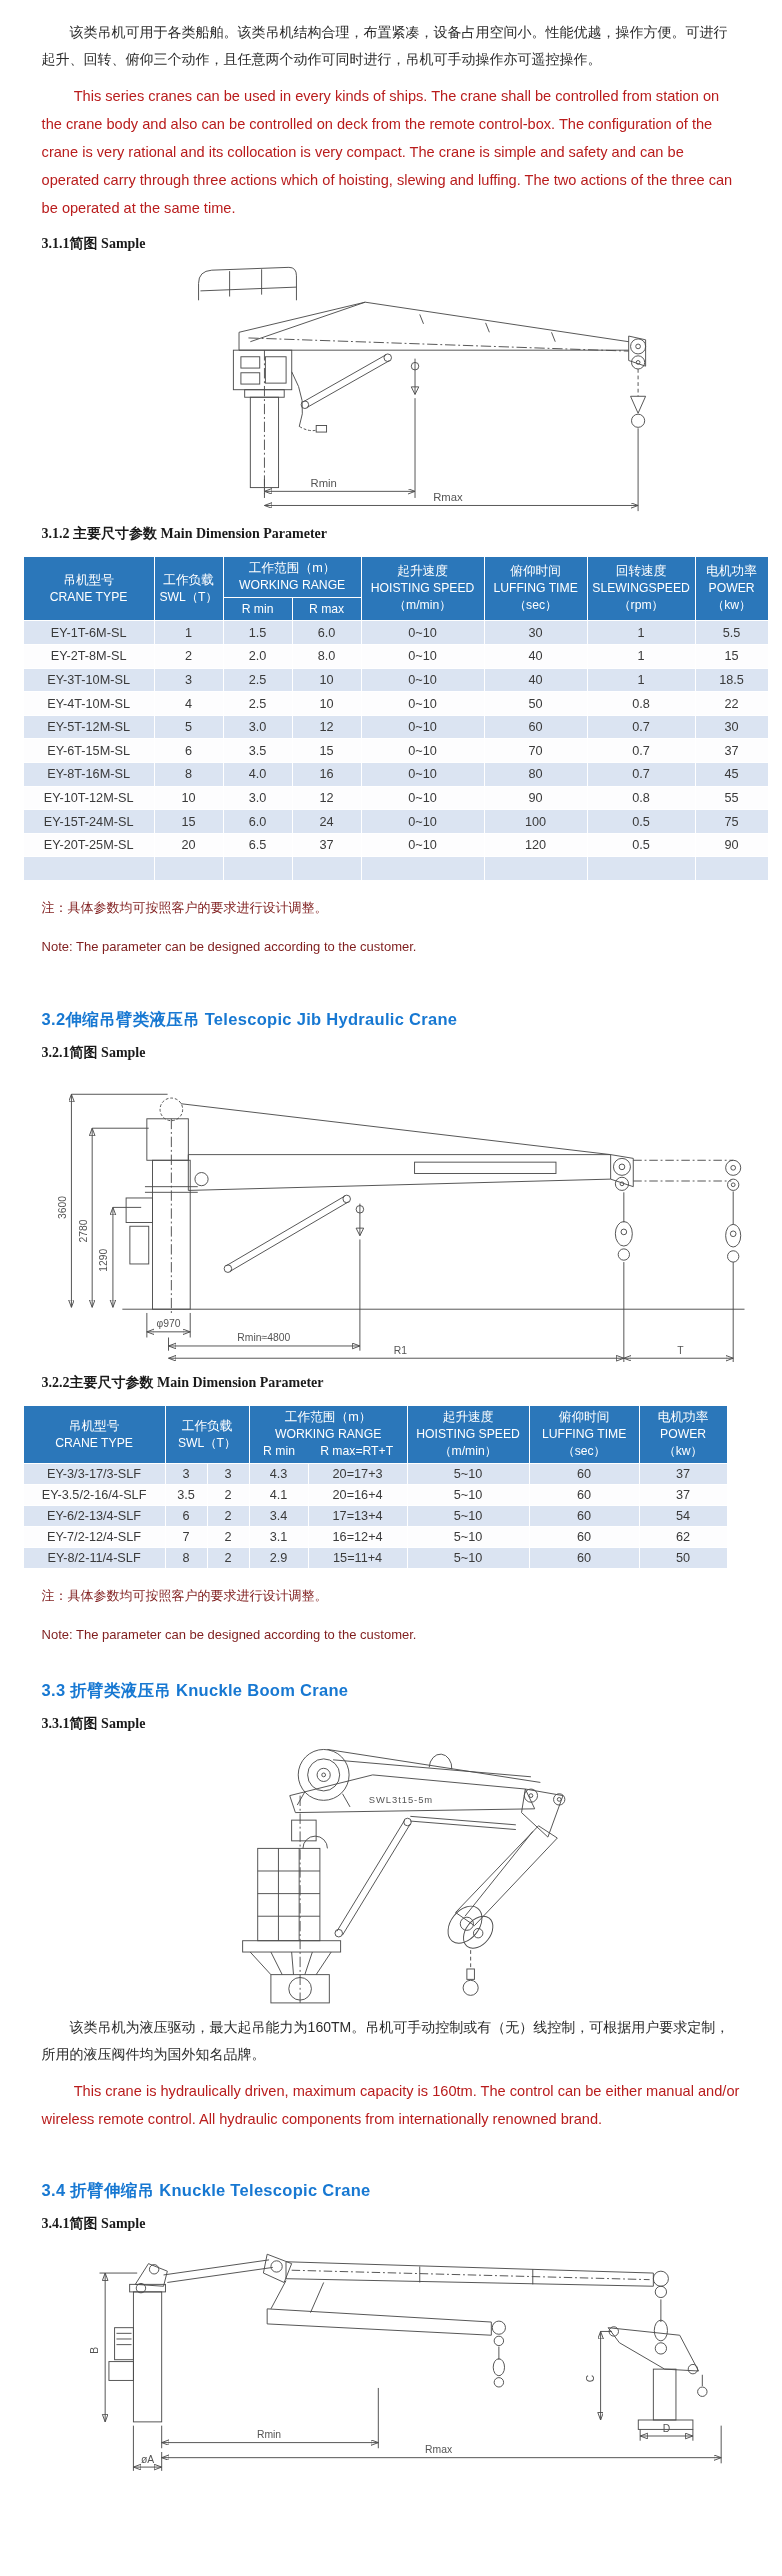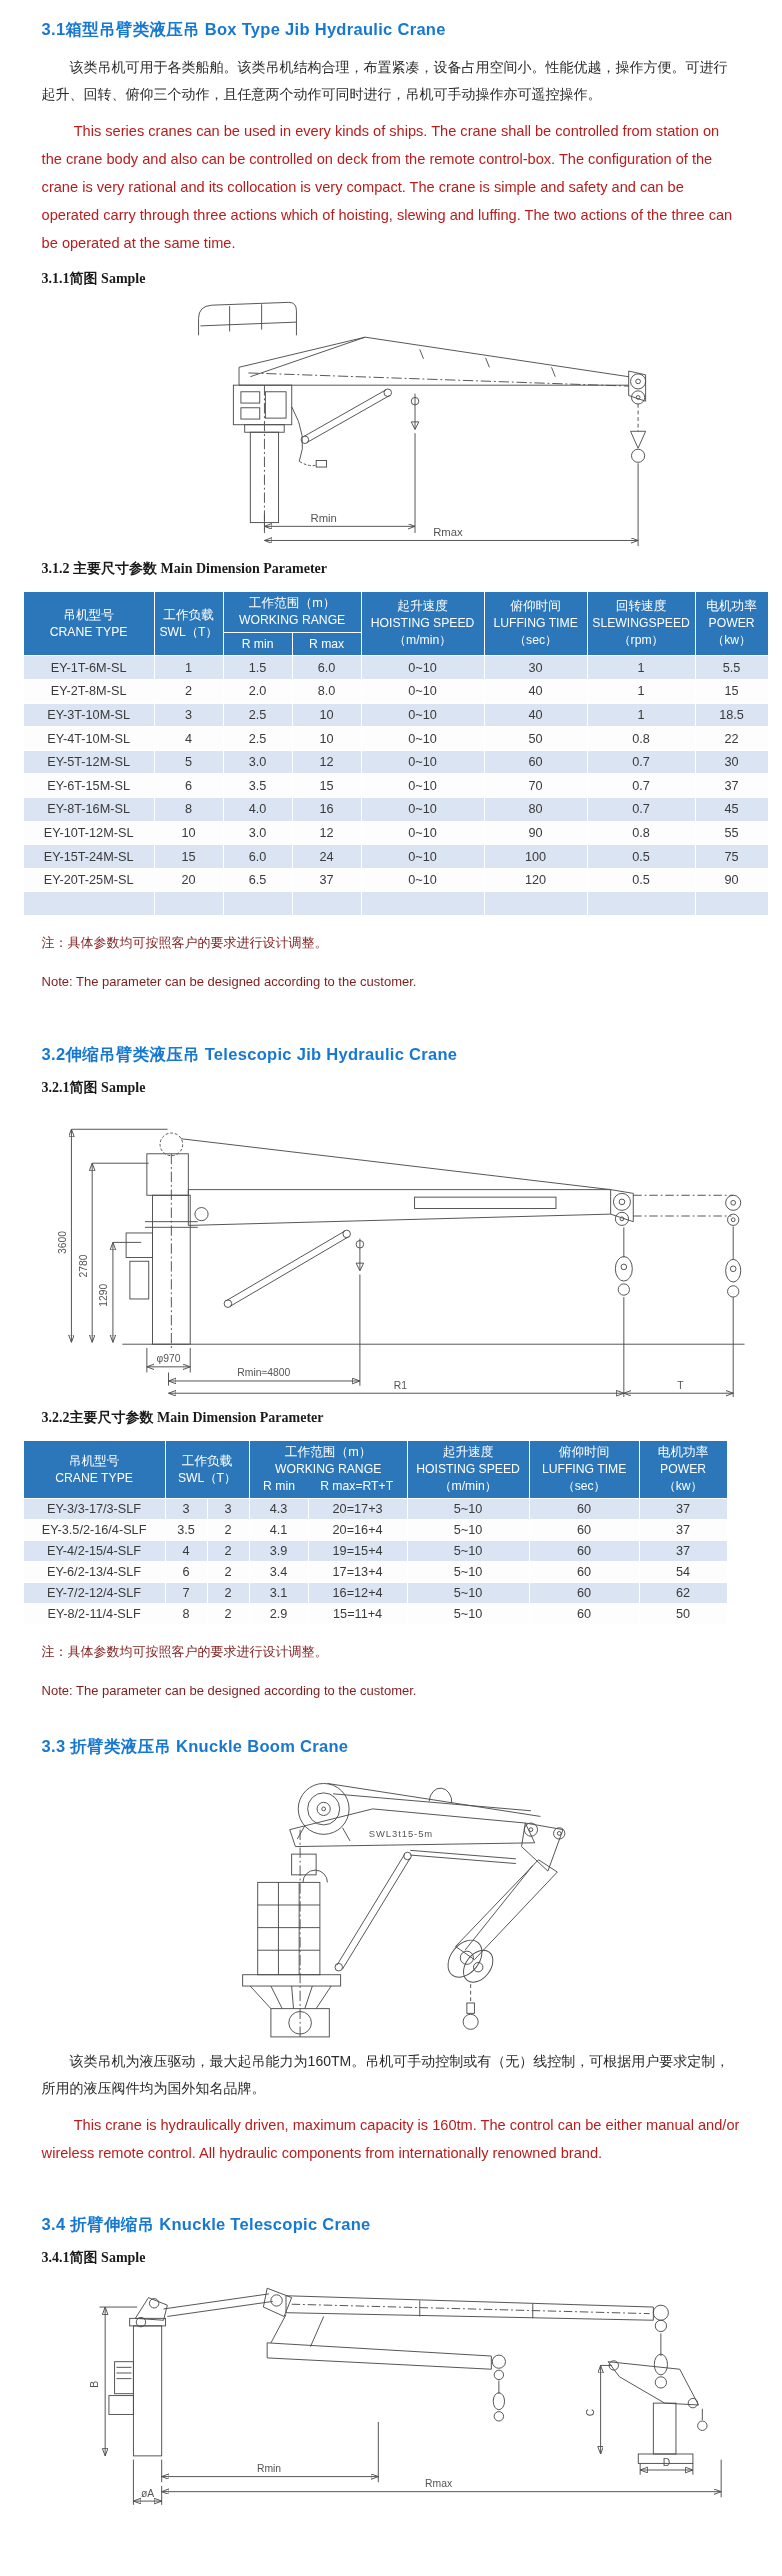--- a/index.html
+++ b/index.html
@@ -63,21 +63,20 @@
   .note { margin:13px 19px 0 19px; }
   .note div { font-size:13px; line-height:22.6px; color:#7f1d1d;margin-top:16px; }
   .gap-lg { height:32px; }
   .gap-md { height:15px; }
 </style>
 </head>
 <body>
 
 <div class="page">
 
-  <h1 class="sec-title first">3.1箱型吊臂类液压吊  Box Type Jib Hydraulic Crane</h1>
   <p class="body-cn">该类吊机可用于各类船舶。该类吊机结构合理，布置紧凑，设备占用空间小。性能优越，操作方便。可进行起升、回转、俯仰三个动作，且任意两个动作可同时进行，吊机可手动操作亦可遥控操作。</p>
   <p class="body-en">This series cranes can be used in every kinds of ships. The crane shall be controlled from station on the crane body and also can be controlled on deck from the remote control-box. The configuration of the crane is very rational and its collocation is very compact. The crane is simple and safety and can be operated carry through three actions which of hoisting, slewing and luffing. The two actions of the three can be operated at the same time.</p>
 
   <h3 class="sub-title">3.1.1简图  Sample</h3>
 
   <div class="drawing-wrap">
     <svg class="draw" width="565" height="256" viewBox="0 0 600 272">
       <defs>
         <marker id="ar1" markerWidth="9" markerHeight="8" refX="8" refY="3" orient="auto-start-reverse">
           <path d="M0,0 L8,3 L0,6 z" fill="#4d4d4d" stroke="none"></path>
@@ -472,30 +471,20 @@
           <td>EY-3.5/2-16/4-SLF</td>
           <td>3.5</td>
           <td>2</td>
           <td>4.1</td>
           <td>20=16+4</td>
           <td>5~10</td>
           <td>60</td>
           <td>37</td>
         </tr>
         <tr>
-          <td>EY-4/2-15/4-SLF</td>
-          <td>4</td>
-          <td>2</td>
-          <td>3.9</td>
-          <td>19=15+4</td>
-          <td>5~10</td>
-          <td>60</td>
-          <td>37</td>
-        </tr>
-        <tr>
           <td>EY-6/2-13/4-SLF</td>
           <td>6</td>
           <td>2</td>
           <td>3.4</td>
           <td>17=13+4</td>
           <td>5~10</td>
           <td>60</td>
           <td>54</td>
         </tr>
         <tr>
@@ -522,20 +511,21 @@
   </table>
 
   <div class="note">
     <div>注：具体参数均可按照客户的要求进行设计调整。</div>
     <div>Note: The parameter can be designed according to the customer.</div>
   </div>
 
   <div class="gap-md"></div>
 
   <h1 class="sec-title">3.3 折臂类液压吊 Knuckle Boom Crane</h1>
+  <h3 class="sub-title">3.3.1简图 Sample</h3>
 
   <div class="drawing-wrap">
     <svg class="draw" width="603" height="268" viewBox="0 0 640 284">
 
       <circle cx="248" cy="40" r="27"></circle>
         <circle cx="248" cy="40" r="17"></circle>
       <circle cx="248" cy="40" r="7"></circle>
         <circle cx="248" cy="40" r="2"></circle>
       <line x1="228" y1="58" x2="220" y2="72"></line>
       <line x1="268" y1="60" x2="276" y2="74"></line>

